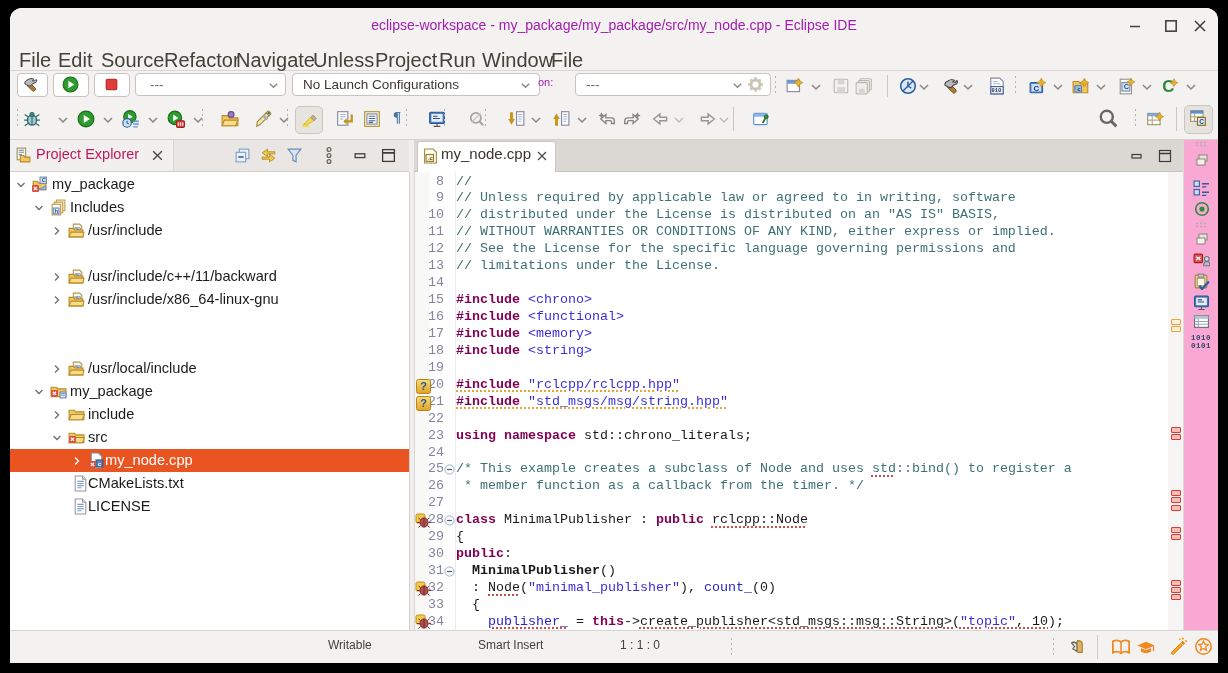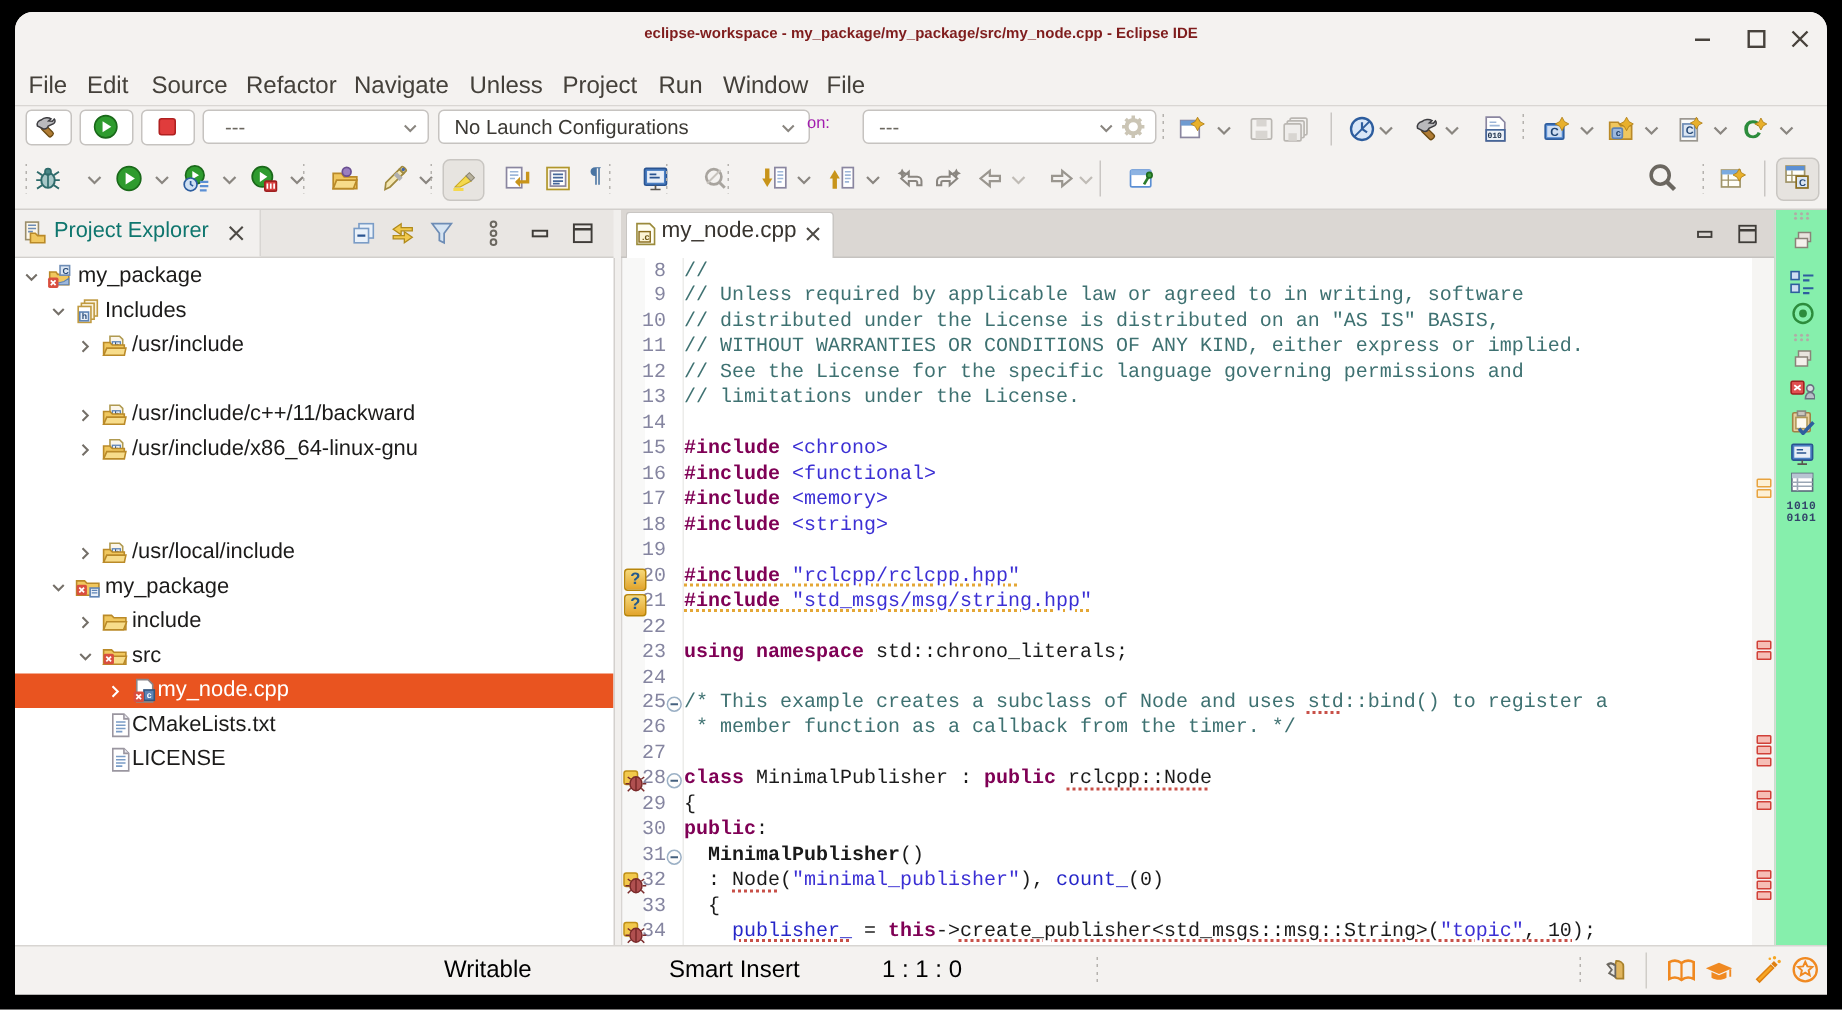--- a/index.html
+++ b/index.html
@@ -2,46 +2,46 @@
 <html><head><meta charset="utf-8">
 <style>
   html,body{margin:0;padding:0;}
   body{width:1228px;height:673px;background:#000;position:relative;overflow:hidden;
        font-family:"Liberation Sans",sans-serif;}
   .abs{position:absolute;}
   #win{left:10px;top:8px;width:1208px;height:655px;background:#f3f1ef;
        border-radius:12px 12px 0 0;overflow:hidden;}
   
   #titlebar{left:0;top:0;width:1208px;height:36px;background:#f4f2f0;}
-  #title{width:100%;top:9px;text-align:center;font-size:10px;font-weight:bold;color:#7f1d1d;}
+  #title{width:100%;top:9px;text-align:center;font-size:14px;font-weight:normal;color:#a21caf;}
   
   #menubar{left:0;top:36px;width:1208px;height:26px;background:#f4f2f0;border-bottom:1px solid #d9d6d3;}
-  .menu{top:5px;font-size:16px;color:#44403a;}
+  .menu{top:5px;font-size:20px;color:#44403a;}
   
   #toolbars{left:0;top:63px;width:1208px;height:68px;background:#f4f2f0;border-bottom:1px solid #d2cfcc;}
   .tbtn{background:#fff;border:1px solid #c6c3c0;border-radius:4px;}
   .dd{background:#fff;border:1px solid #c6c3c0;border-radius:4px;font-size:13.5px;color:#6b675f;}
   .vsep{width:1px;background:#c9c6c3;}
   .dsep{width:1px;background:repeating-linear-gradient(to bottom,#b5b2ae 0 2px,transparent 2px 5px);}
   
   #main{left:0;top:132px;width:1208px;height:490px;background:#f1efed;}
   
   #pehead{left:0;top:0;width:399px;height:31px;background:#e9e6e3;border-bottom:1px solid #d2cfcc;}
   #petab{left:0;top:0;width:163px;height:31px;background:#f2f0ee;border-right:1px solid #d8d5d2;}
   #tree{left:0;top:32px;width:399px;height:458px;background:#fff;overflow:hidden;border-right:1px solid #d3d0cd;}
   .trow{height:23px;position:absolute;left:0;width:399px;font-size:14.6px;color:#1c1b1a;}
   
   #edtabs{left:404px;top:0;width:769px;height:31px;background:#dbd7d3;border-bottom:1px solid #c6c3c0;}
   #edtab{left:3px;top:1px;width:137px;height:30px;background:#fff;border:1px solid #c9c6c3;border-bottom:none;border-radius:3px 3px 0 0;}
   #editor{left:404px;top:32px;width:754px;height:458px;background:#fff;overflow:hidden;border-left:1px solid #d8d5d2;}
   #overview{left:1158px;top:32px;width:15px;height:458px;background:#f6f5f3;border-right:1px solid #c9c6c3;}
-  #rightbar{left:1173px;top:0;width:35px;height:490px;background:#86efac;border-left:1px solid #dcd9d6;}
+  #rightbar{left:1173px;top:0;width:35px;height:490px;background:#f9a8d4;border-left:1px solid #dcd9d6;}
   
   #status{left:0;top:622px;width:1208px;height:33px;background:#f4f2f0;border-top:1px solid #d8d5d2;}
-  .stext{top:7px;font-size:16px;color:#000000;}
+  .stext{top:7px;font-size:12px;color:#404040;margin-left:32px;}
   
   #code{left:41px;top:1.5px;font-family:"Liberation Mono",monospace;font-size:13.34px;
         line-height:16.93px;white-space:pre;color:#1a1a1a;}
   #gutter{left:8px;top:1.5px;width:21px;text-align:right;font-family:"Liberation Mono",monospace;
         font-size:13.33px;line-height:16.93px;white-space:pre;color:#8585a0;}
   .kw{font-weight:bold;color:#7f0055;}
   .cm{color:#3e7171;}
   .st{color:#3b2fd4;}
   .b{font-weight:bold;}
   .uo{text-decoration:underline dotted #e4a736;text-underline-offset:2.5px;text-decoration-thickness:1.8px;}
@@ -371,21 +371,21 @@
   <div id="main" class="abs">
     <div id="pehead" class="abs">
         <div id="petab" class="abs"></div>
       <svg class="abs" style="left:5px;top:7px" width="17" height="17" viewBox="0 0 16 16">
           <rect x="2" y="1" width="8" height="11" fill="#fbf6ea" stroke="#9a8d6a"></rect>
           <g stroke="#6d8cb5" stroke-width="1">
             <path d="M3.5 3h5M3.5 5h5M3.5 7h3"></path>
           </g>
           <path d="M5 8h3l1.5 1.5H14V14H5z" fill="#f0c75e" stroke="#ba8a28"></path>
         </svg>
-      <span class="abs" style="left:26px;top:6px;font-size:14.5px;color:#0f766e">Project Explorer</span>
+      <span class="abs" style="left:26px;top:6px;font-size:14.5px;color:#be185d">Project Explorer</span>
       <svg class="abs" style="left:141px;top:9px" width="13" height="13" viewBox="0 0 12 12">
           <path d="M2 2l8 8M10 2l-8 8" stroke="#4d4a45" stroke-width="1.3"></path>
         </svg>
       <svg class="abs" style="left:224px;top:7px" width="17" height="17" viewBox="0 0 16 16">
           <rect x="5" y="2" width="9" height="9" fill="#eaf1f9" stroke="#7a9cc6"></rect>
           <rect x="2" y="5" width="9" height="9" fill="#eaf1f9" stroke="#7a9cc6"></rect>
           <path d="M4 9.5h5" stroke="#2a5491" stroke-width="1.4"></path>
         </svg>
       <svg class="abs" style="left:250px;top:7px" width="17" height="17" viewBox="0 0 16 16">
           <path d="M7 2L2 5.5 7 9V6.5h7v-2H7z" fill="#f2c94c" stroke="#b08a1a" stroke-width=".8"></path>

